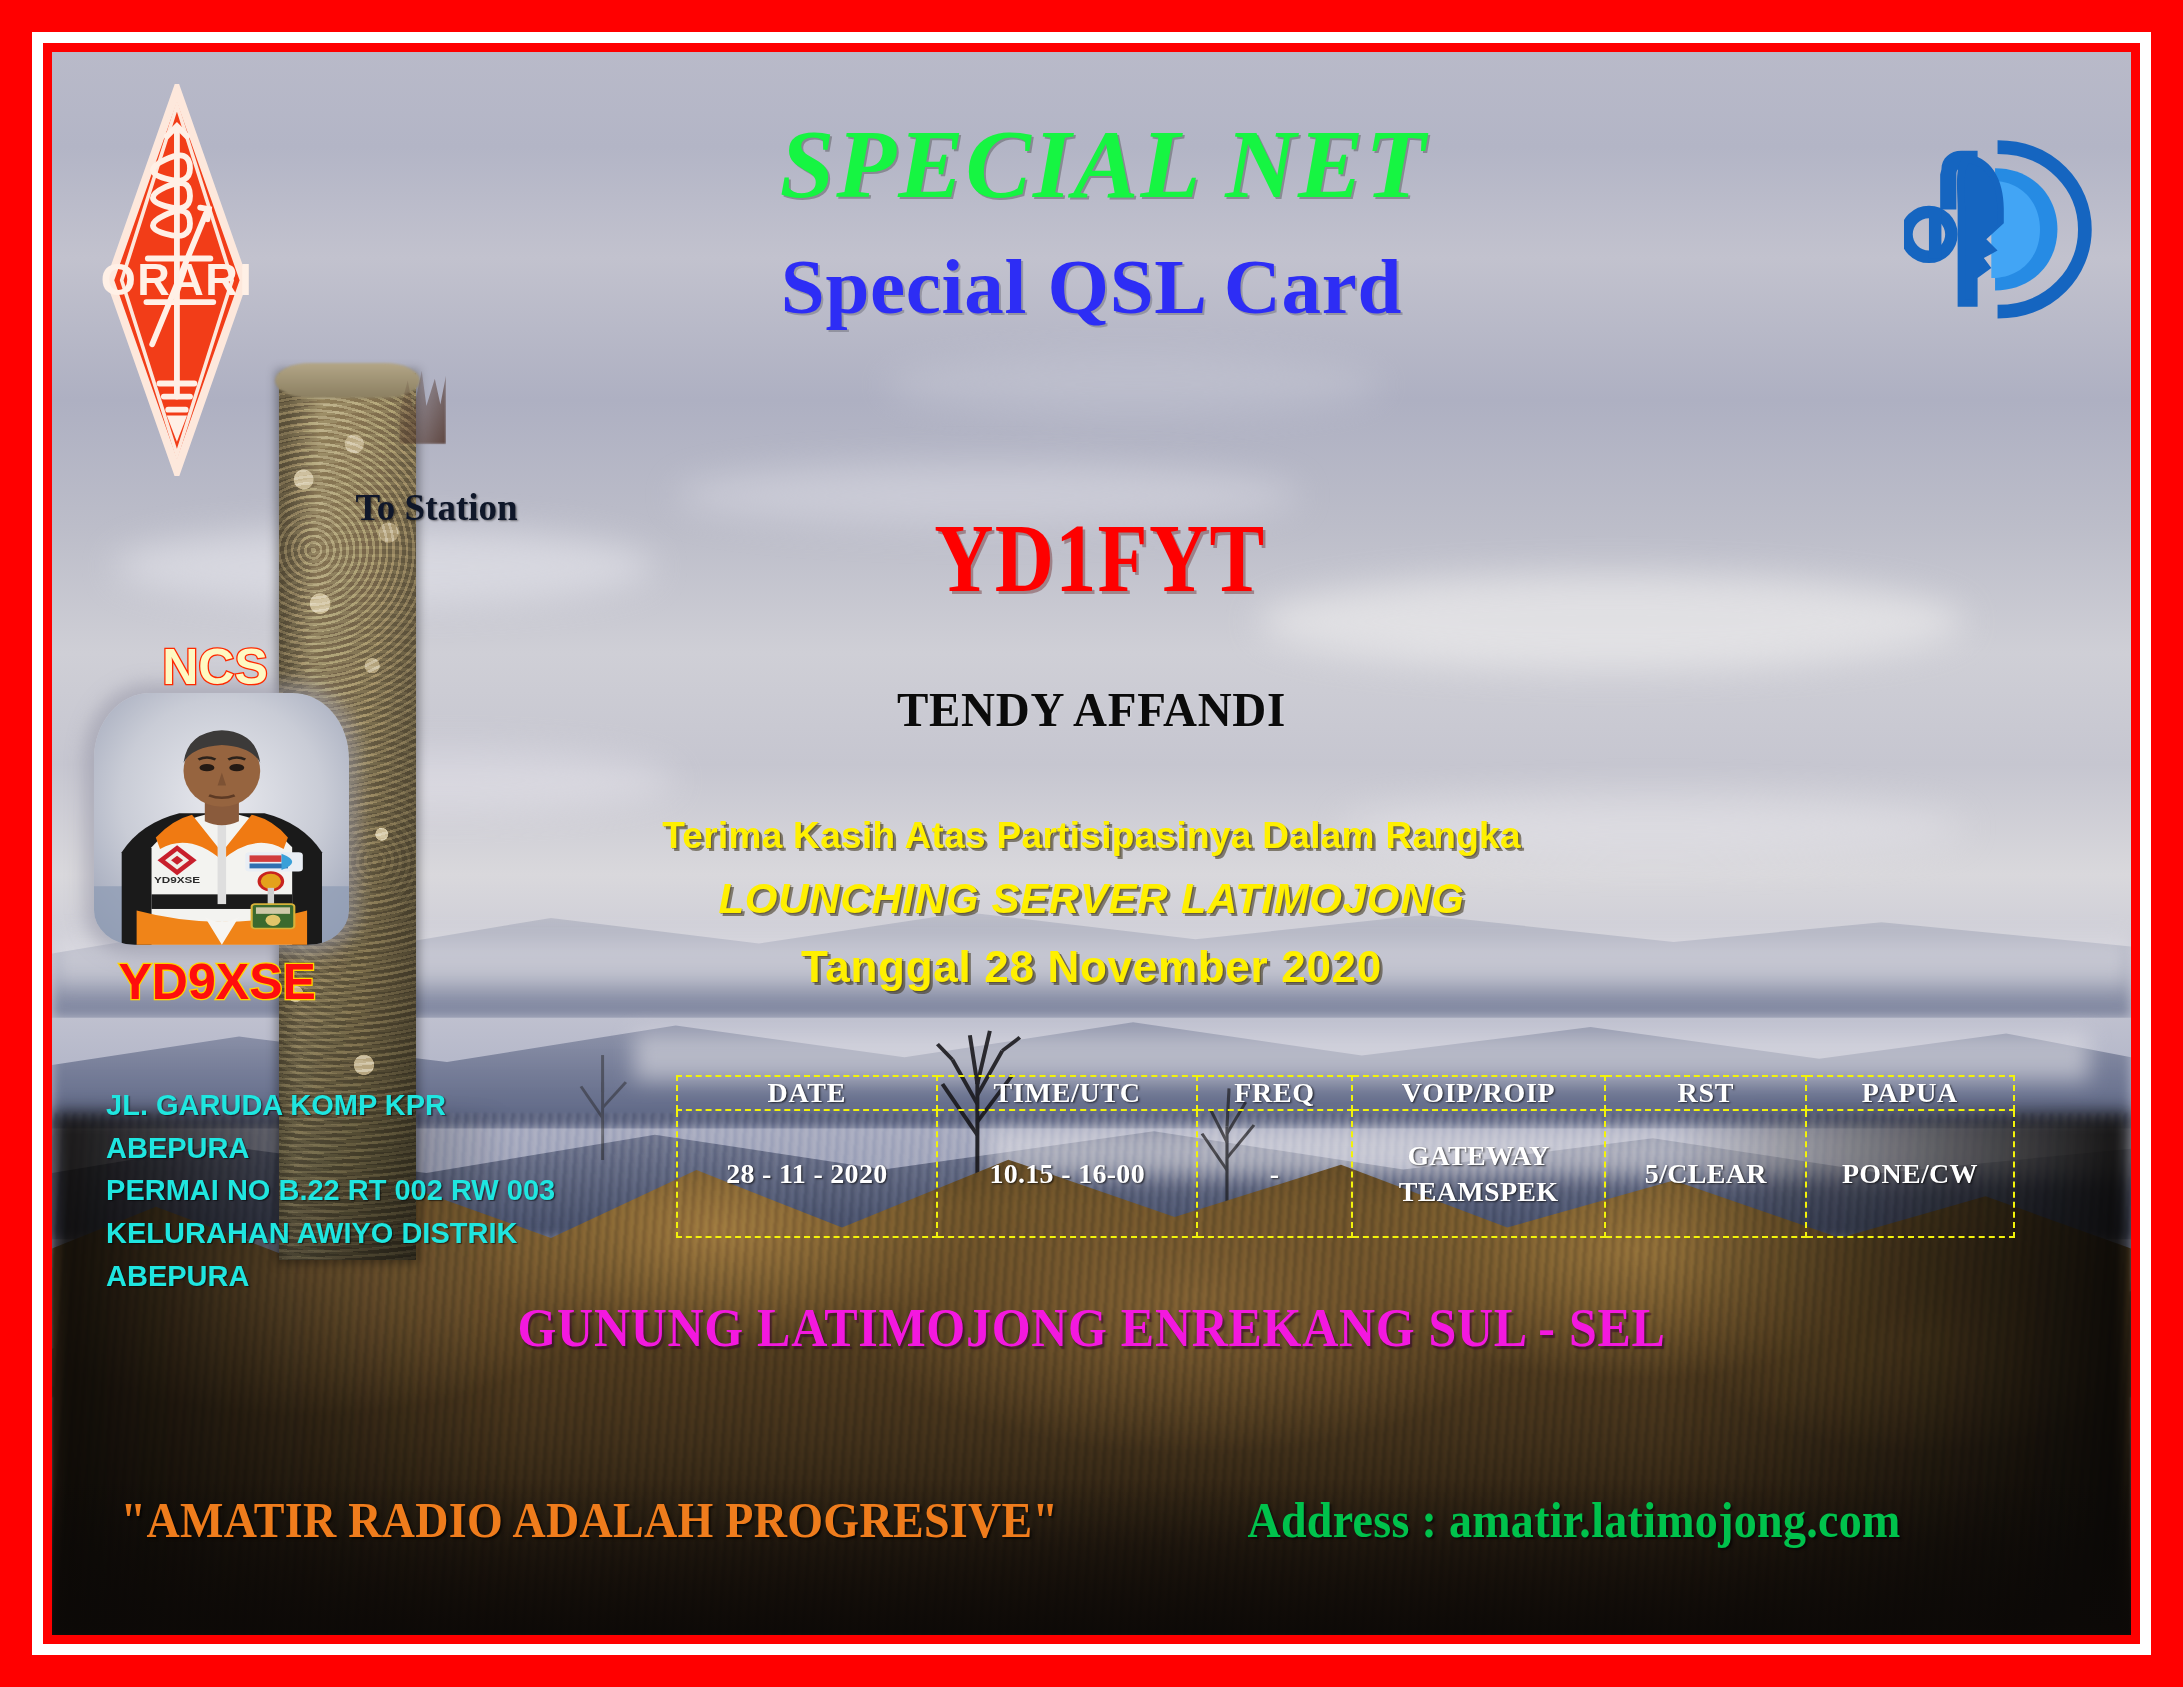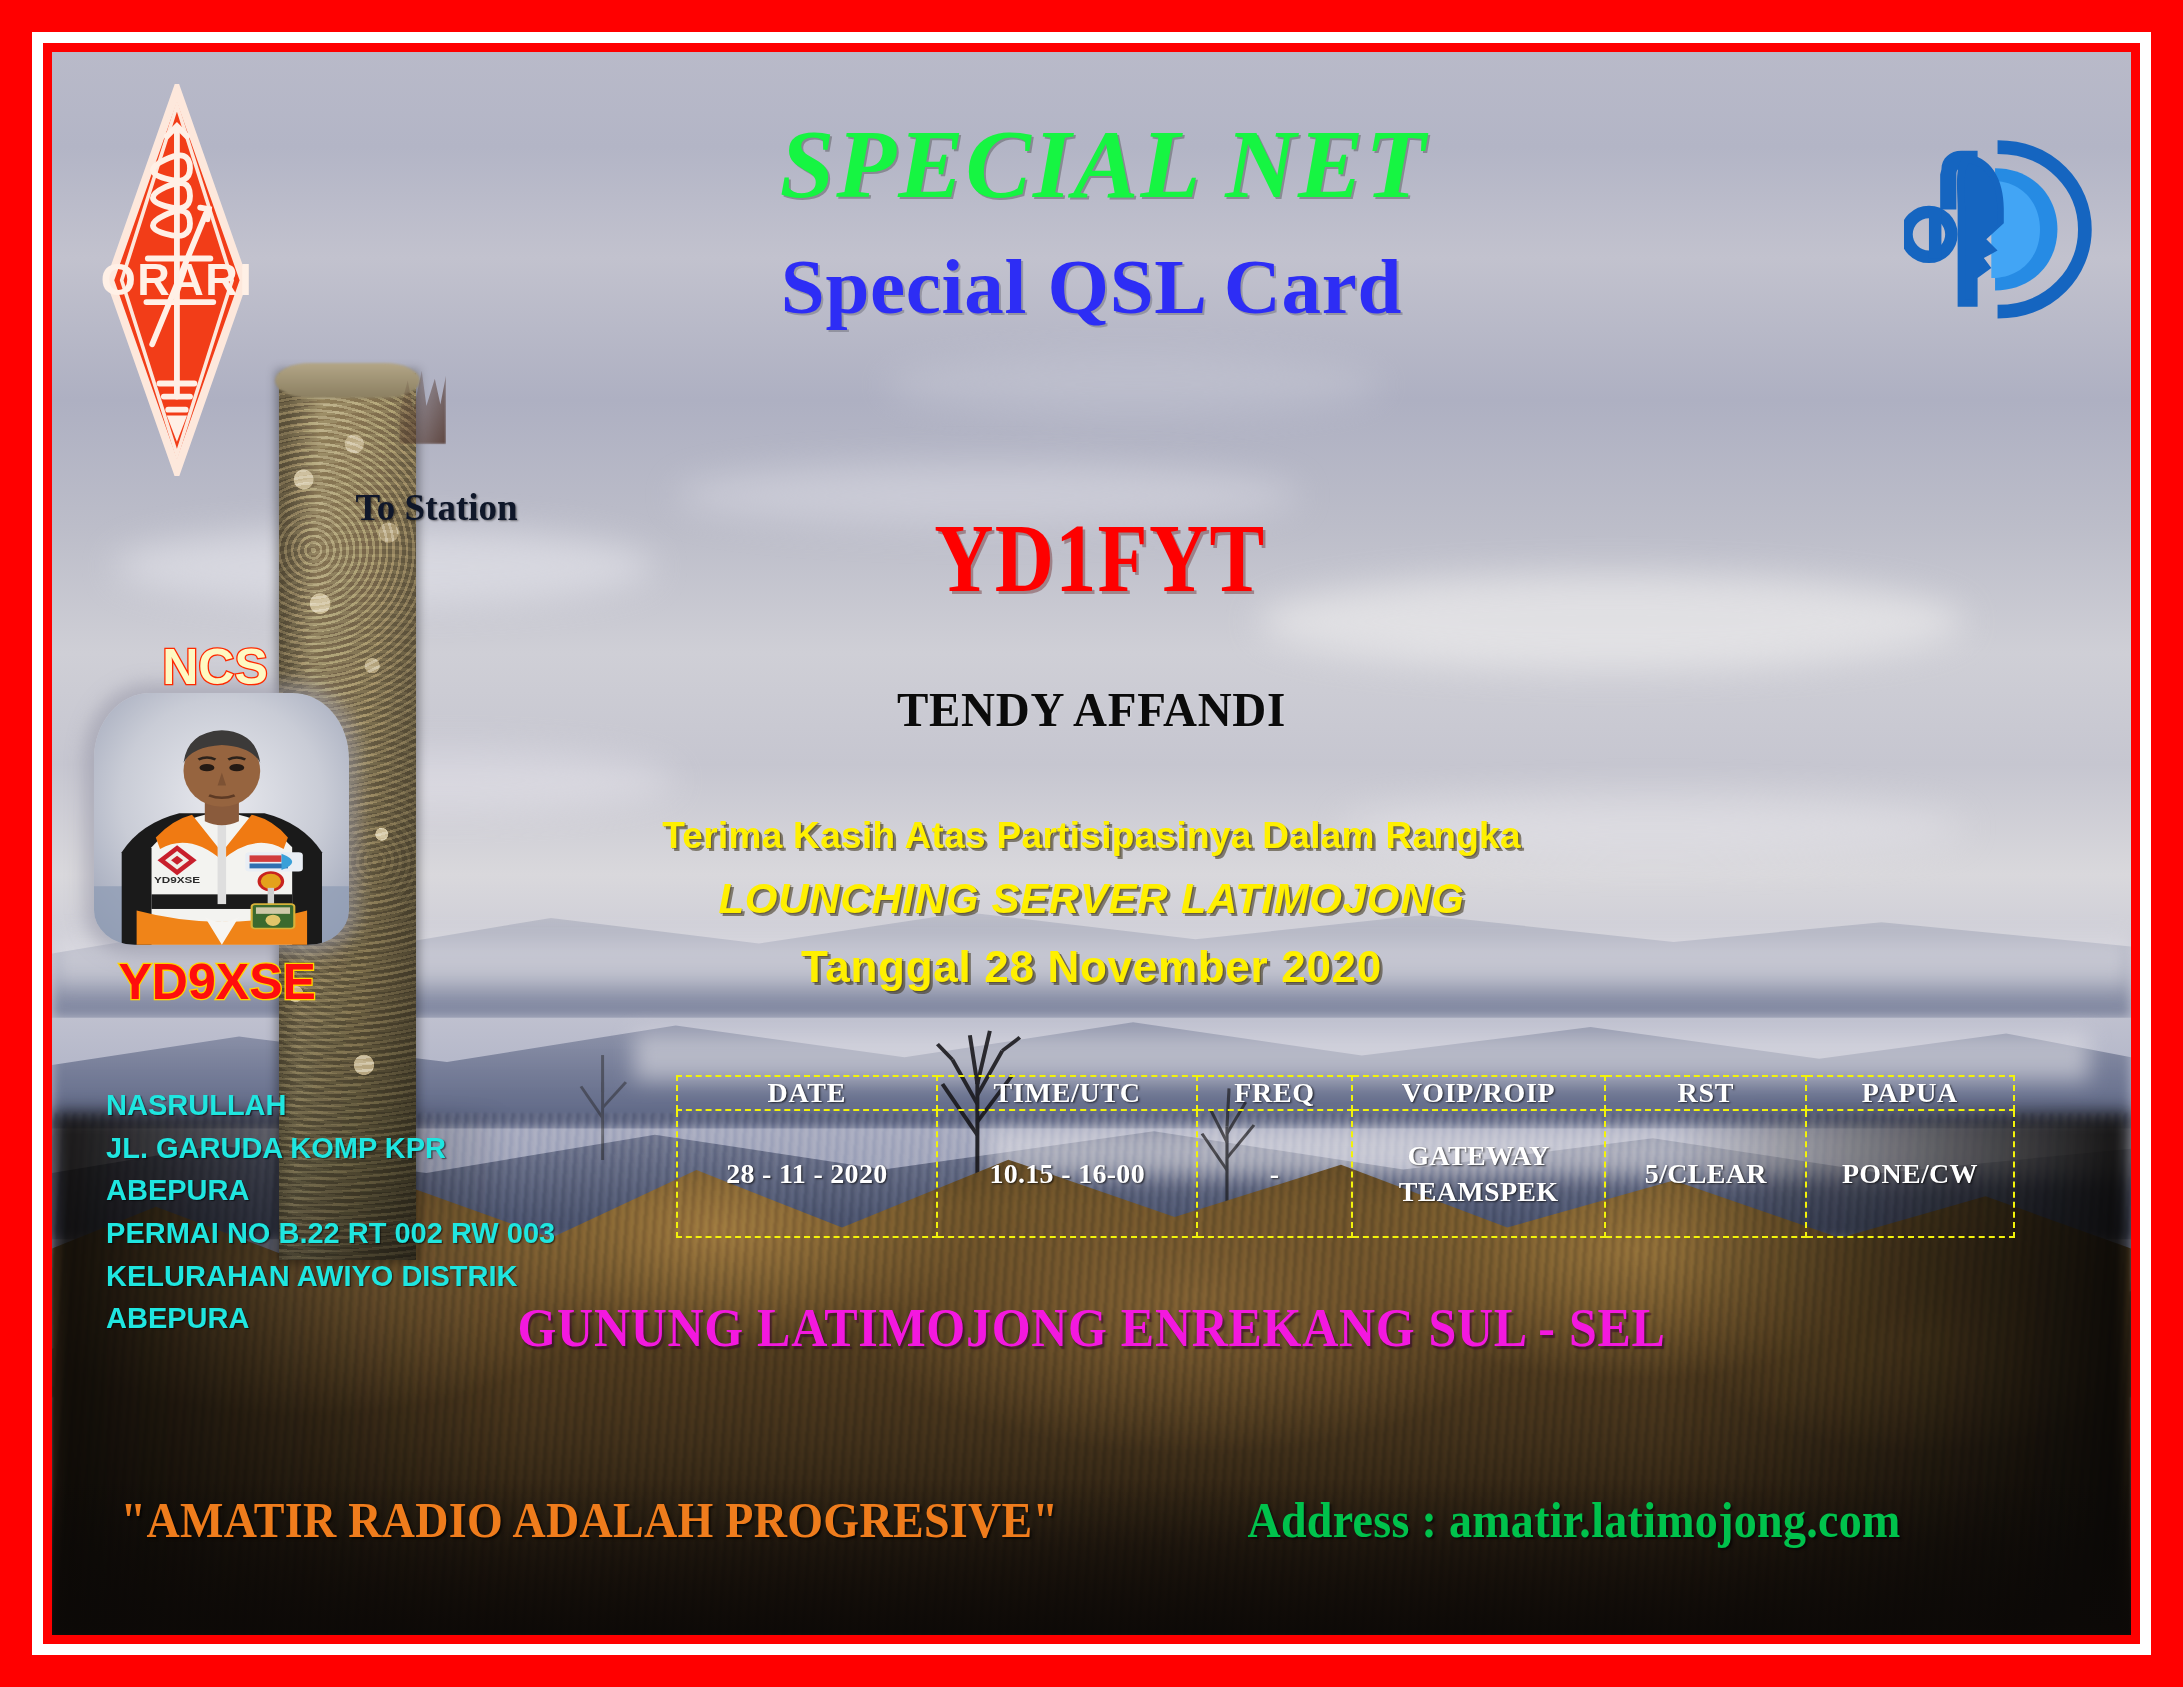--- a/index.html
+++ b/index.html
@@ -348,21 +348,20 @@
     <div class="abs" id="t-name">TENDY AFFANDI</div>
 
     <div class="abs yellow-line" id="t-terima">Terima Kasih Atas Partisipasinya Dalam Rangka</div>
     <div class="abs yellow-line" id="t-lounching">LOUNCHING SERVER LATIMOJONG</div>
     <div class="abs yellow-line" id="t-tanggal">Tanggal  28  November  2020</div>
 
     <div class="abs" id="t-ncs">NCS</div>
     <div class="abs" id="t-yd9xse">YD9XSE</div>
 
     <div class="abs" id="addr">
-        <div>NASRULLAH</div>
         <div>JL. GARUDA KOMP KPR</div>
         <div>ABEPURA</div>
         <div>PERMAI NO B.22 RT 002 RW 003</div>
         <div>KELURAHAN AWIYO DISTRIK</div>
         <div>ABEPURA</div>
       </div>
 
     <table id="qso-table">
       <thead>
         <tr>

